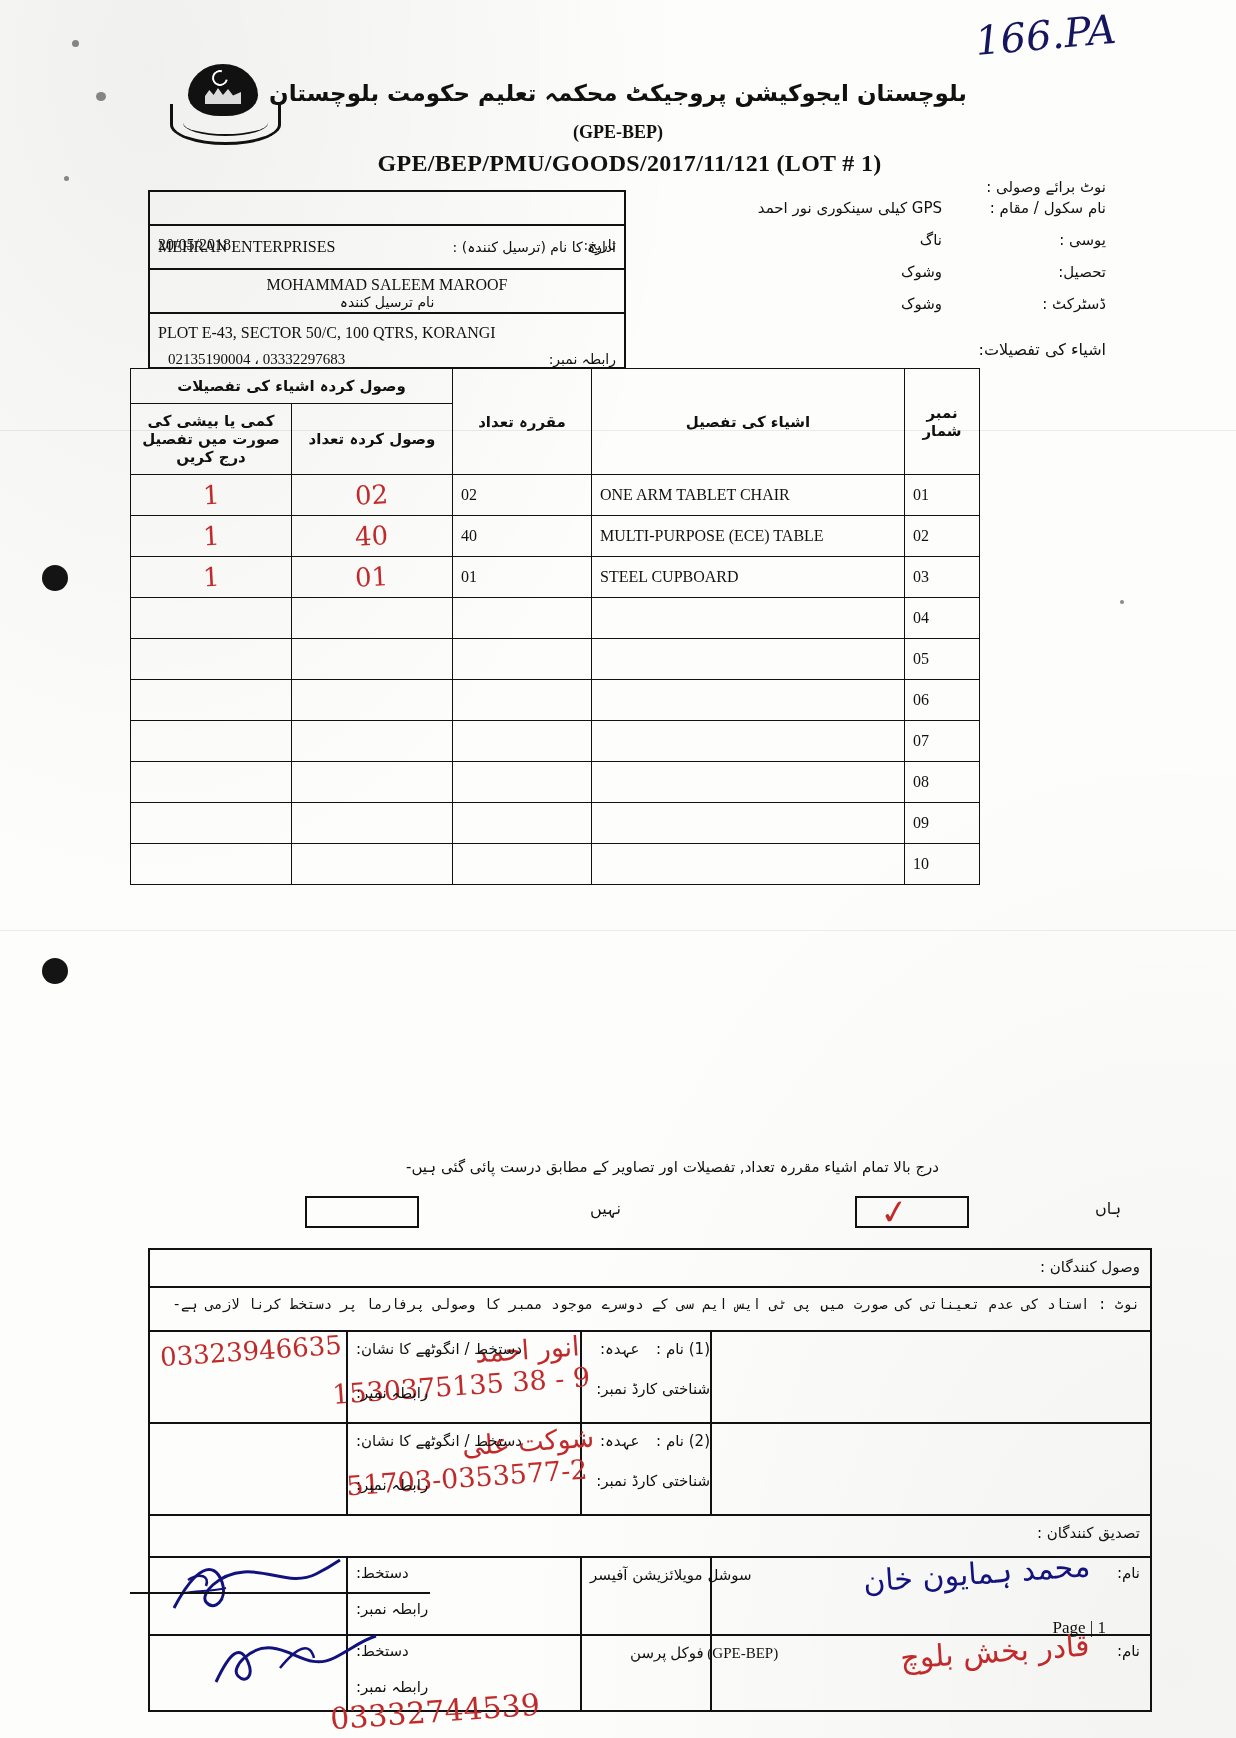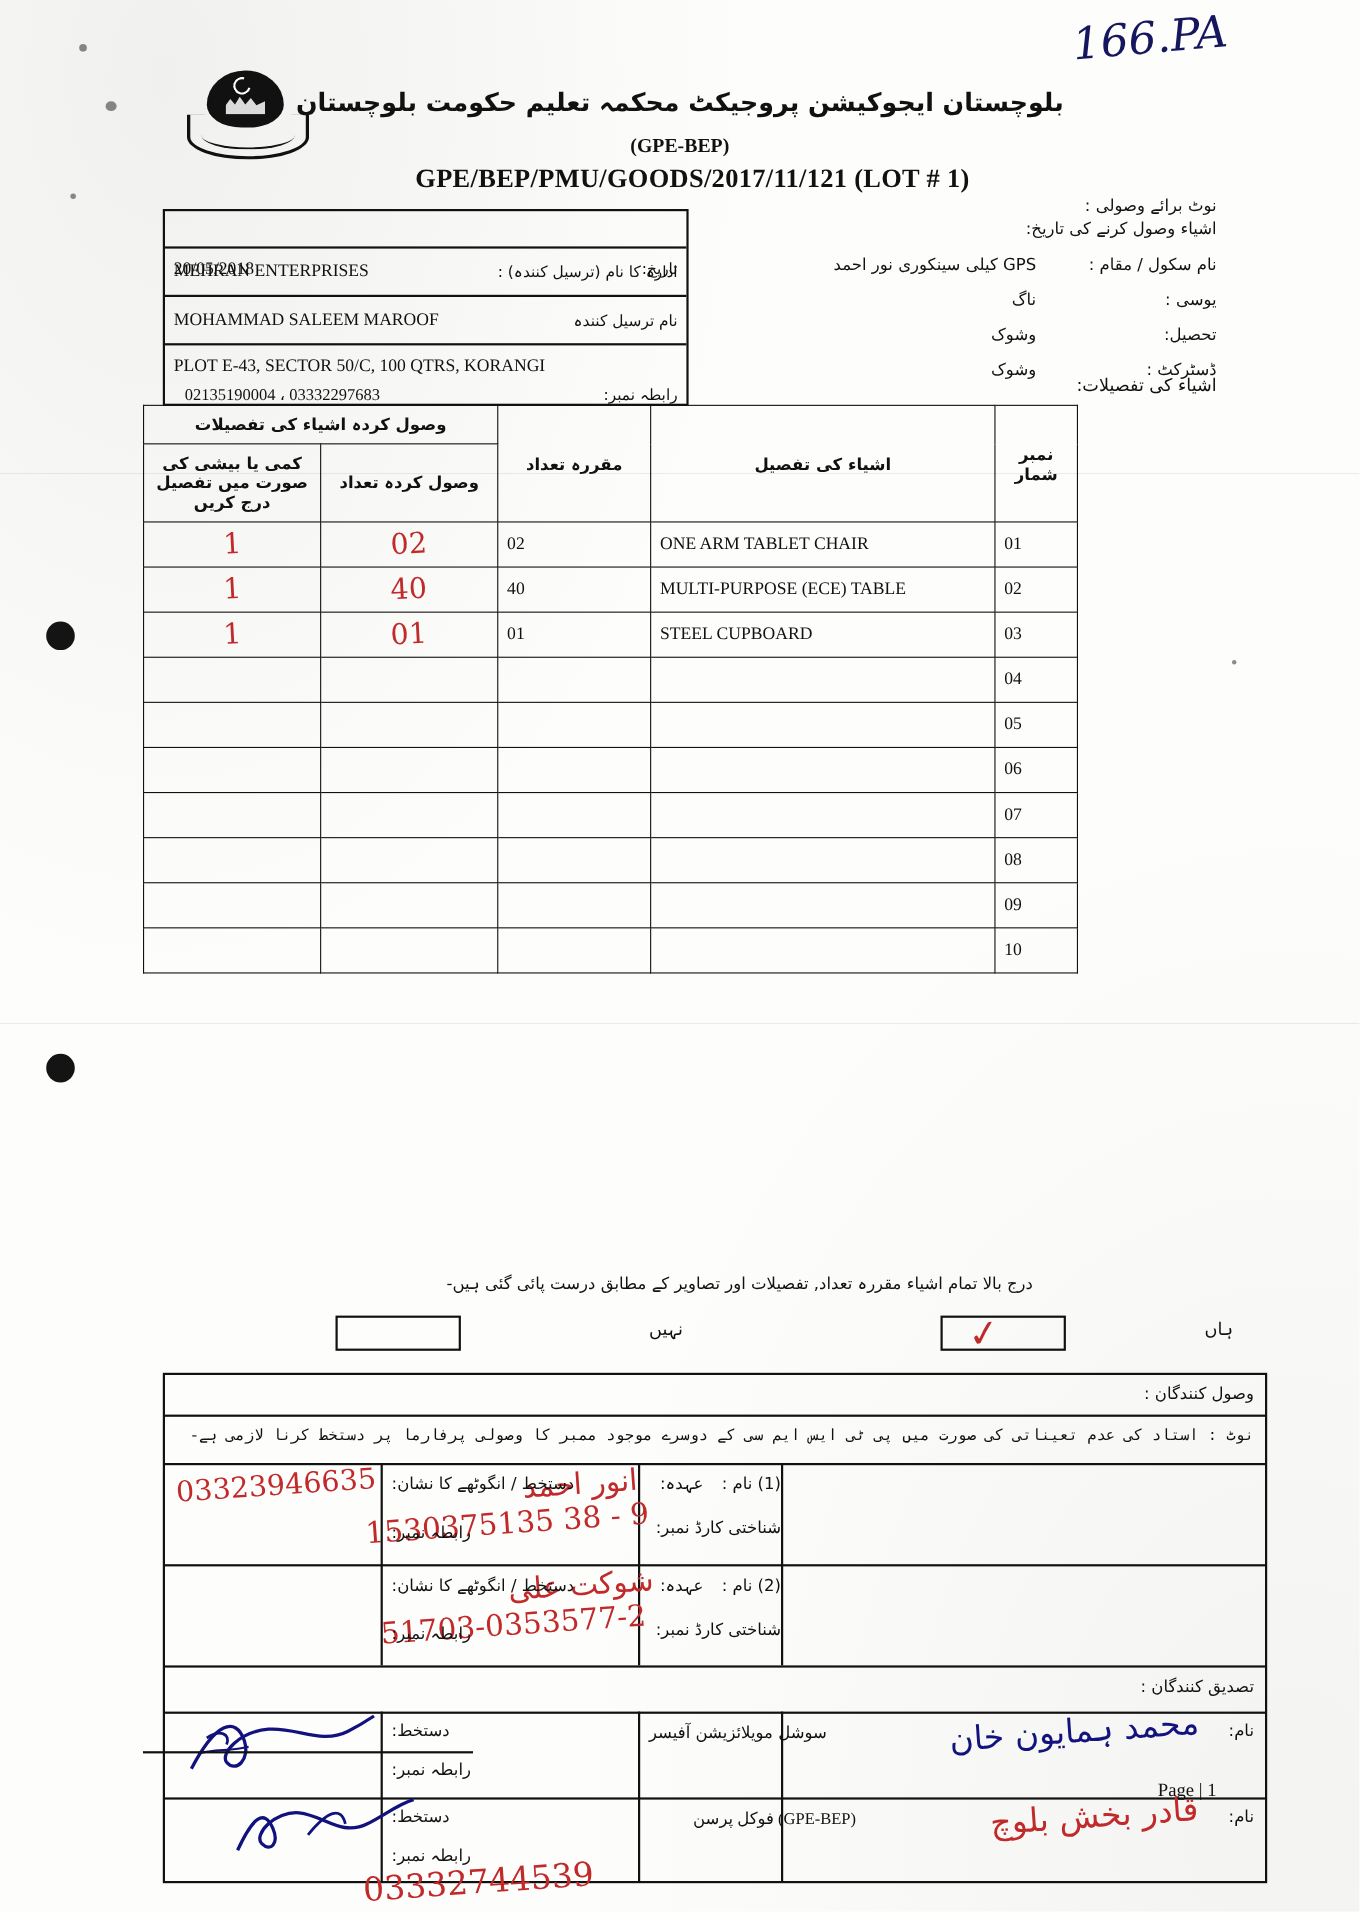--- a/index.html
+++ b/index.html
@@ -225,40 +225,36 @@
     <div class="tbrow" style="top:23px;height:26px;margin-top:17px;">
       <span class="tb-val">20/05/2018</span>
       <span class="tb-lbl">تاریخ:</span>
     </div>
 
     <div class="tbrow" style="top:40px;height:30px;">
       <span class="tb-val">MEHRAN ENTERPRISES</span>
       <span class="tb-lbl">ادارہ کا نام (ترسیل کنندہ) :</span>
     </div>
 
-    <div class="tbrow" style="top:84px;height:30px;">
+    <div class="tbrow" style="top:84px;height:30px;flex-direction:column;">
       <span class="tb-val">MOHAMMAD SALEEM MAROOF</span>
       <span class="tb-lbl">نام ترسیل کنندہ</span>
     </div>
 
     <div class="tbrow" style="top:128px;height:26px;align-items:center;">
       <span class="tb-val">PLOT E-43, SECTOR 50/C, 100 QTRS, KORANGI</span>
     </div>
 
     <div class="tbrow" style="top:156px;height:22px;margin-left:10px;">
       <span class="tb-val" style="font-size:15px;">02135190004 ، 03332297683</span>
       <span class="tb-lbl">رابطہ نمبر:</span>
     </div>
   </div>
 
   <div class="schoolinfo">
-    <div class="li">
-        <span class="k">اشیاء وصول کرنے کی تاریخ:</span>
-        <span class="v"></span>
-      </div>
     <div class="li">
         <span class="k">نام سکول / مقام :</span>
         <span class="v">GPS  کیلی سینکوری نور احمد</span>
       </div>
     <div class="li">
         <span class="k">یوسی :</span>
         <span class="v">ناگ</span>
       </div>
     <div class="li">
         <span class="k">تحصیل:</span>

